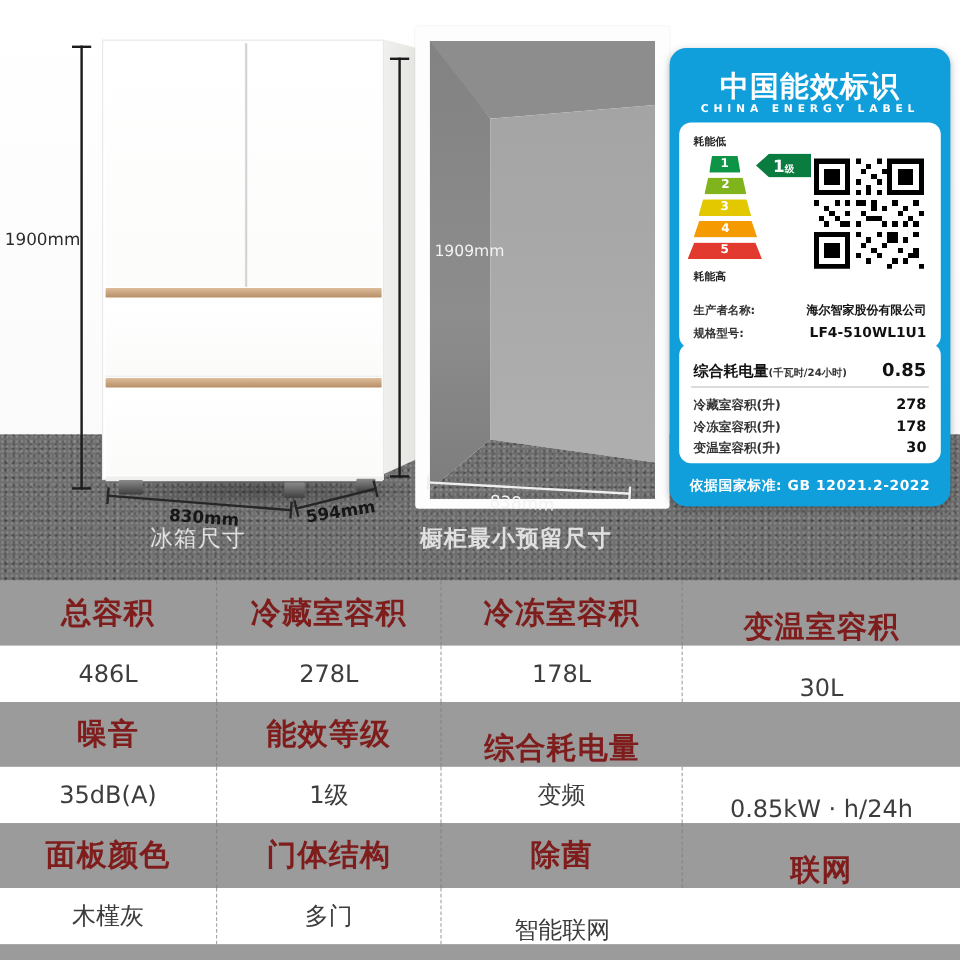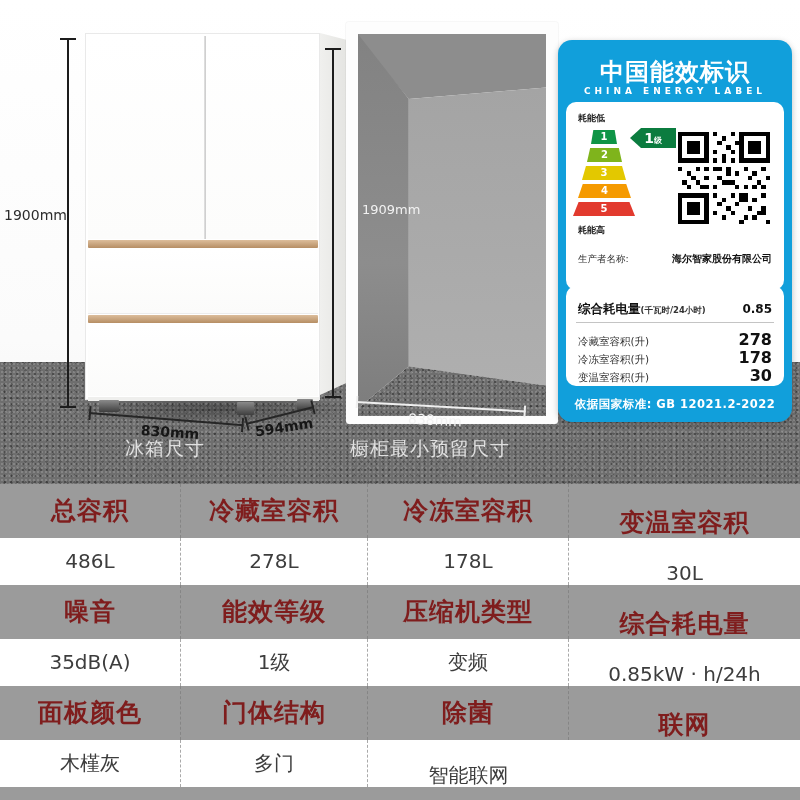--- a/index.html
+++ b/index.html
@@ -40,40 +40,40 @@
   .foot.f2 { left:152px; top:369px; width:17px; height:13px; }
   .foot.f3 { left:212px; top:366px; width:16px; height:11px; }
 
   
   .dim-v { position:absolute; width:2px; background:#1c1c1c; }
   .dim-v::before, .dim-v::after { content:""; position:absolute; left:-7px; width:16px; height:2px; background:#1c1c1c; }
   .dim-v::before { top:0; } .dim-v::after { bottom:0; }
   .dim-fridge-h { left:67px; top:38px; height:370px; }
   .dim-cab-h { left:332px; top:48px; height:350px; }
   .dim-text { position:absolute; color:#2c2c2c; font-size:14px; }
-  .t-1900 { left:4px; top:207px; width:58px; text-align:right; }
+  .t-1900 { left:4px; top:192px; width:58px; text-align:right; }
   .t-1909 { left:362px; top:202px; color:#f2f2f2; font-size:13px; }
 
   .dim-tilt { position:absolute; height:2px; background:#262626; }
   .dim-tilt::before, .dim-tilt::after { content:""; position:absolute; top:-6px; width:2px; height:14px; background:#262626; }
   .dim-tilt::before { left:0; } .dim-tilt::after { right:0; }
   .dim-830 { left:89px; top:412px; width:155px; transform:rotate(4.5deg); transform-origin:left center; }
   .dim-594 { left:246px; top:423px; width:70px; transform:rotate(-14deg); transform-origin:left center; }
   .t-830 { left:120px; top:424px; width:100px; text-align:center; font-size:14px; font-weight:bold; color:#161616; transform:rotate(4deg); }
   .t-594 { left:242px; top:419px; width:84px; text-align:center; font-size:14px; font-weight:bold; color:#161616; transform:rotate(-9deg); }
 
   .dim-white { position:absolute; height:2px; background:#efefef; }
   .dim-white::before, .dim-white::after { content:""; position:absolute; top:-5px; width:2px; height:12px; background:#efefef; }
   .dim-white::before { left:0; } .dim-white::after { right:0; }
   .dim-838 { left:356px; top:401px; width:170px; transform:rotate(3.2deg); transform-origin:left center; }
   .t-838 { left:390px; top:412px; width:90px; text-align:center; font-size:14px; color:#f1f1f1; transform:rotate(3deg); }
 
   .caption { position:absolute; font-size:19px; color:#e0e0e0; letter-spacing:1px; text-align:center; }
   .cap-fridge { left:85px; top:436px; width:160px; }
-  .cap-cab { left:315px; top:436px; width:230px; }
+  .cap-cab { left:315px; top:436px; width:230px;font-weight:bold; }
 
   
   .cabinet { position:absolute; left:346px; top:22px; width:212px; height:402px; background:#fdfdfd; border-radius:3px;
     box-shadow:0 0 0 1px rgba(0,0,0,.03); }
   .niche { position:absolute; left:12px; top:12px; width:188px; height:382px; overflow:hidden; }
   .n-ceil { position:absolute; inset:0; background:#8d8d8d; clip-path:polygon(0 0, 100% 0, 100% 14%, 27% 17%, 0 1%); }
   .n-lwall { position:absolute; inset:0; background:linear-gradient(180deg,#828282,#8d8d8d 60%,#7c7c7c);
     clip-path:polygon(0 0, 27% 17%, 27% 87%, 0 98%); }
   .n-bwall { position:absolute; inset:0; background:linear-gradient(180deg,#a2a2a2,#b0b0b0);
     clip-path:polygon(27% 17%, 100% 14%, 100% 92%, 27% 87%); }
@@ -89,32 +89,32 @@
   .e-p2 { top:246px; height:100px; }
   .e-small { position:absolute; font-size:9px; font-weight:bold; color:#222; }
   .e-low { left:12px; top:10px; } .e-high { left:12px; top:122px; }
   .tier { position:absolute; height:14px; color:#fff; font-size:10px; font-weight:bold; text-align:center; line-height:14px;
     clip-path:polygon(9% 0, 91% 0, 100% 100%, 0 100%); }
   .grade { position:absolute; left:64px; top:26px; width:46px; height:20px; color:#fff; text-align:center;
     clip-path:polygon(0 50%, 24% 0, 100% 0, 100% 100%, 24% 100%); line-height:20px; font-weight:bold; }
   .grade .g1 { font-size:14px; } .grade .g2 { font-size:8px; }
   .qr { position:absolute; left:112px; top:30px; width:92px; height:92px; background:#fff; }
   .e-row { position:absolute; left:12px; width:194px; display:flex; justify-content:space-between; align-items:baseline; }
-  .e-lbl { font-size:9.5px; font-weight:normal; color:#333;text-align:right; }
+  .e-lbl { font-size:9.5px; font-weight:bold; color:#333;text-align:right; }
   .e-val { font-size:10px; font-weight:bold; color:#111; }
   .e-prod { top:150px; } .e-model { top:168px; }
   .e-model .e-val { font-size:11.5px; }
   .e-main { top:12px; }
   .e-main .big { font-size:12.5px; font-weight:bold; color:#111; }
   .e-main .unit { font-size:8.5px; font-weight:bold; color:#333; }
-  .e-main .e-val { font-size:12px; }
+  .e-main .e-val { font-size:15px; }
   .e-div { position:absolute; left:10px; top:36px; width:198px; height:1px; background:#c4c4c4; }
   .e-r1 { top:44px; } .e-r2 { top:62px; } .e-r3 { top:80px; }
   .e-r1 .e-lbl, .e-r2 .e-lbl, .e-r3 .e-lbl { font-size:10.5px; }
-  .e-r1 .e-val, .e-r2 .e-val, .e-r3 .e-val { font-size:16px; }
+  .e-r1 .e-val, .e-r2 .e-val, .e-r3 .e-val { font-size:12px; }
   .e-foot { position:absolute; left:0; bottom:10px; width:100%; text-align:center; color:#fff; font-size:11.5px; font-weight:bold; letter-spacing:.5px; }
 
   
   .spec { position:absolute; left:0; top:484px; width:800px; height:316px; background:#9b9b9b; }
   .trow { display:grid; grid-template-columns:181px 187px 201px 231px; width:800px; }
   .thead { height:54px; background:#9b9b9b; }
   .tvals { height:47px; background:#ffffff; }
   .thead .cell { line-height:54px; color:#7f1d1d; font-size:25px; font-weight:bold; letter-spacing:1px;
     border-right:1px dashed rgba(0,0,0,.14); }
   .tvals .cell { line-height:47px; color:#3d3d3d; font-size:20px; border-right:1px dashed #a9a9a9; }
@@ -194,20 +194,24 @@
           <rect x="0" y="14" width="7" height="7" fill="#000"></rect>
             <rect x="1" y="15" width="5" height="5" fill="#fff"></rect>
             <rect x="2" y="16" width="3" height="3" fill="#000"></rect>
           <path fill="#000" d="M8 0h1v1H8zM10 1h1v1h-1zM12 0h1v1h-1zM9 2h1v1H9zM11 3h1v1h-1zM13 2h1v1h-1zM8 4h1v1H8zM12 4h1v1h-1zM10 5h1v1h-1zM8 6h1v1H8zM10 6h1v1h-1zM12 6h1v1h-1zM6 8h1v1H6zM6 10h1v1H6zM6 12h1v1H6zM0 8h1v1H0zM2 9h1v1H2zM1 11h1v1H1zM3 10h1v1H3zM4 8h1v1H4zM5 12h1v1H5zM2 12h1v1H2zM4 11h1v1H4zM8 8h2v1H8zM11 8h1v2h-1zM13 9h1v1h-1zM9 10h1v1H9zM10 11h2v1h-2zM8 12h1v1H8zM12 11h1v1h-1zM13 12h1v1h-1zM15 8h1v1h-1zM17 9h1v1h-1zM19 8h1v1h-1zM16 10h1v1h-1zM18 11h1v1h-1zM20 10h1v1h-1zM15 12h1v1h-1zM19 12h1v1h-1zM17 12h1v1h-1zM8 14h1v1H8zM10 15h1v1h-1zM12 14h1v1h-1zM9 16h1v1H9zM11 17h1v1h-1zM13 16h1v1h-1zM8 18h1v1H8zM10 19h1v1h-1zM12 18h1v1h-1zM14 20h1v1h-1zM14 14h2v2h-2zM17 15h1v1h-1zM19 14h1v1h-1zM16 17h1v1h-1zM18 18h2v1h-2zM15 19h1v1h-1zM17 19h1v1h-1zM19 17h1v1h-1zM20 20h1v1h-1z"></path>
         </svg>
 
         <div class="e-row e-prod">
           <span class="e-lbl">生产者名称:</span>
           <span class="e-val">海尔智家股份有限公司</span>
         </div>
+        <div class="e-row e-model">
+          <span class="e-lbl">规格型号:</span>
+          <span class="e-val">LF4-510WL1U1</span>
+        </div>
       </div>
 
       <div class="e-panel e-p2">
         <div class="e-row e-main">
           <span><span class="big">综合耗电量</span><span class="unit">(千瓦时/24小时)</span></span>
           <span class="e-val">0.85</span>
         </div>
         <div class="e-div"></div>
         <div class="e-row e-r1">
           <span class="e-lbl">冷藏室容积(升)</span>
@@ -236,21 +240,20 @@
     </div>
     <div class="trow tvals">
       <div class="cell">486L</div>
       <div class="cell">278L</div>
       <div class="cell">178L</div>
       <div class="cell">30L</div>
     </div>
     <div class="trow thead" style="background-color: rgb(155, 155, 155);">
       <div class="cell">噪音</div>
       <div class="cell">能效等级</div>
-      <div class="cell">压缩机类型</div>
       <div class="cell">综合耗电量</div>
     </div>
     <div class="trow tvals">
       <div class="cell">35dB(A)</div>
       <div class="cell">1级</div>
       <div class="cell">变频</div>
       <div class="cell">0.85kW · h/24h</div>
     </div>
     <div class="trow thead" style="background-color: rgb(155, 155, 155);">
       <div class="cell">面板颜色</div>

